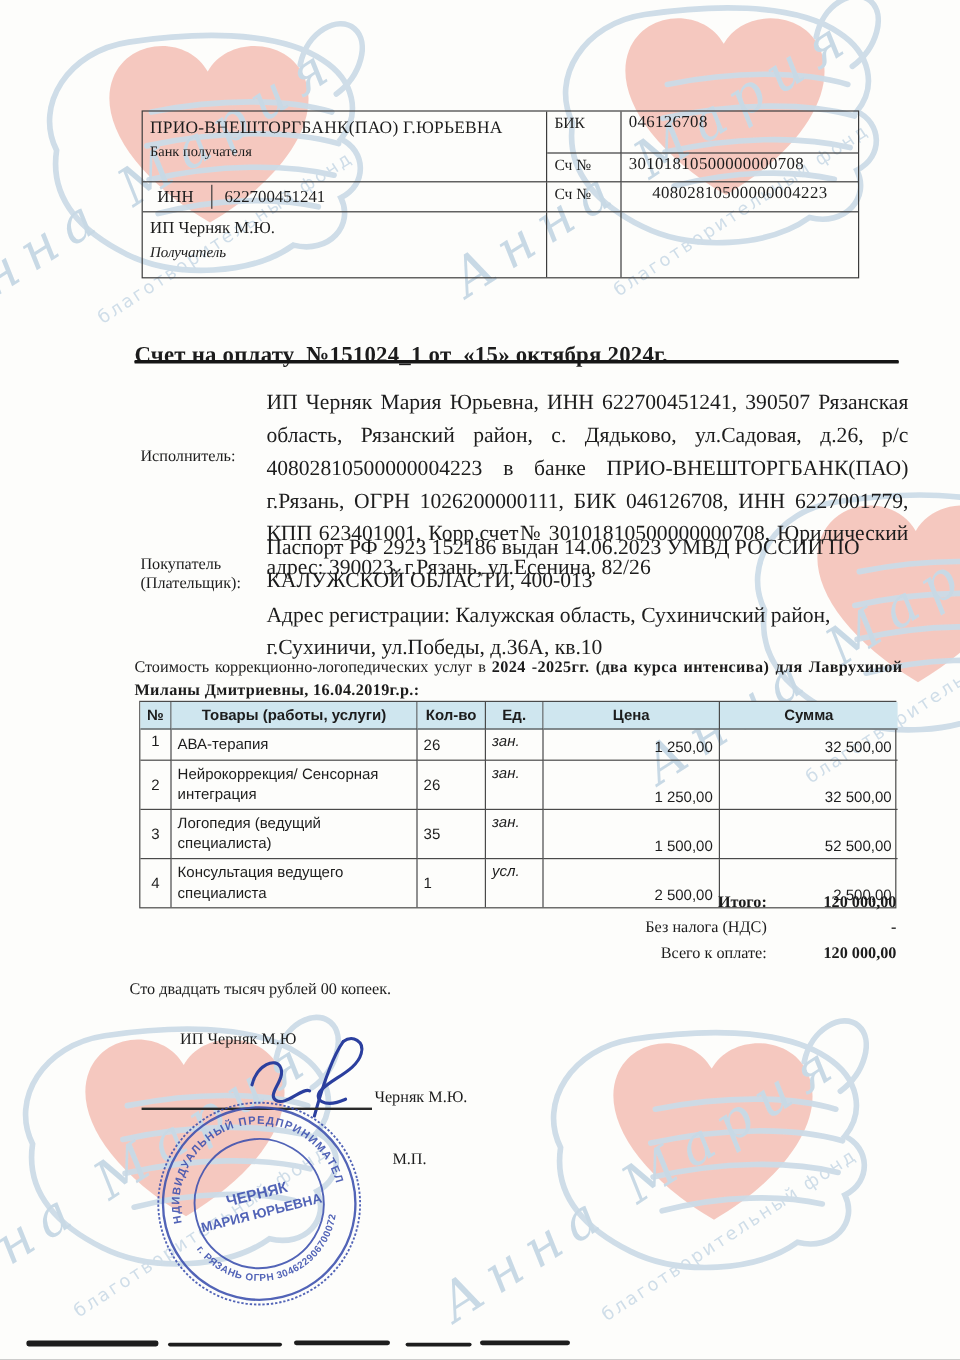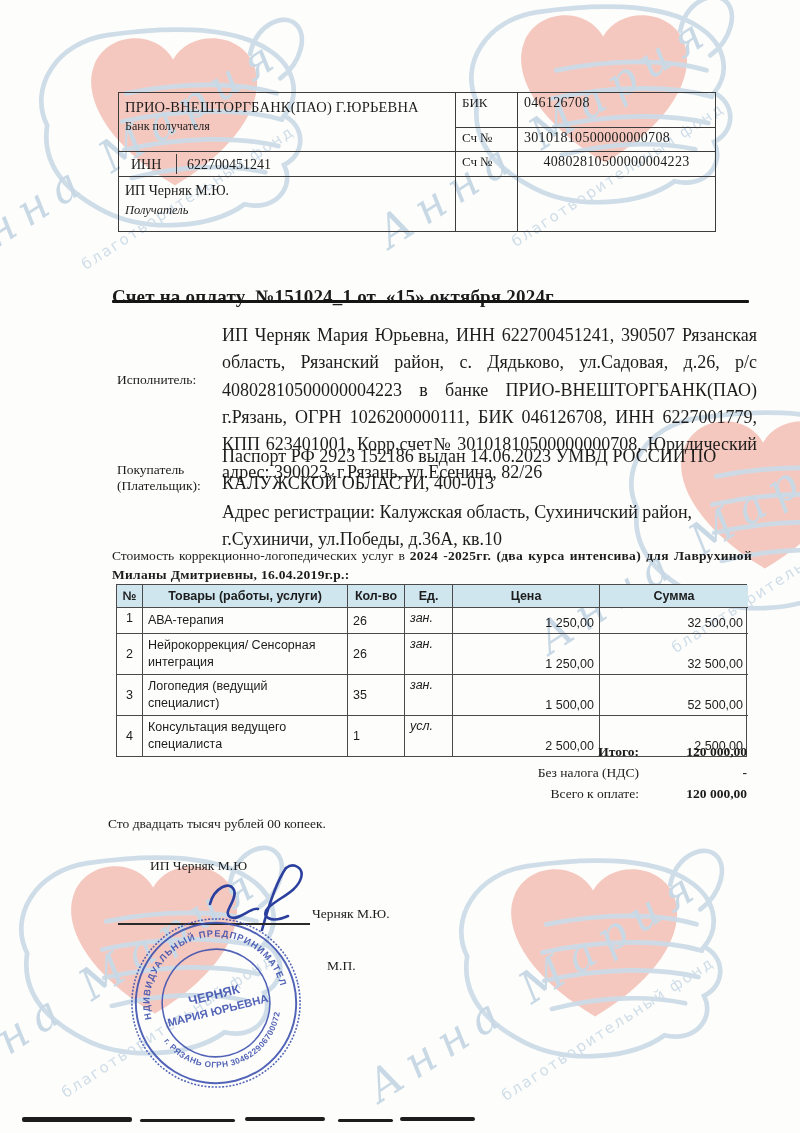--- a/index.html
+++ b/index.html
@@ -260,21 +260,21 @@
       <div class="cell money last r1">32 500,00</div>
 
       <div class="cell num rtall" style="align-items:center;">2</div>
       <div class="cell name rtall">Нейрокоррекция/ Сенсорная интеграция</div>
       <div class="cell qty rtall">26</div>
       <div class="cell unit rtall">зан.</div>
       <div class="cell money rtall">1 250,00</div>
       <div class="cell money last rtall">32 500,00</div>
 
       <div class="cell num rtall" style="align-items:center;">3</div>
-      <div class="cell name rtall">Логопедия (ведущий специалист)</div>
+      <div class="cell name rtall">Логопедия (ведущий специалиста)</div>
       <div class="cell qty rtall">35</div>
       <div class="cell unit rtall">зан.</div>
       <div class="cell money rtall">1 500,00</div>
       <div class="cell money last rtall">52 500,00</div>
 
       <div class="cell num rtall rlast" style="align-items:center;">4</div>
       <div class="cell name rtall rlast">Консультация ведущего специалиста</div>
       <div class="cell qty rtall rlast">1</div>
       <div class="cell unit rtall rlast">усл.</div>
       <div class="cell money rtall rlast">2 500,00</div>

